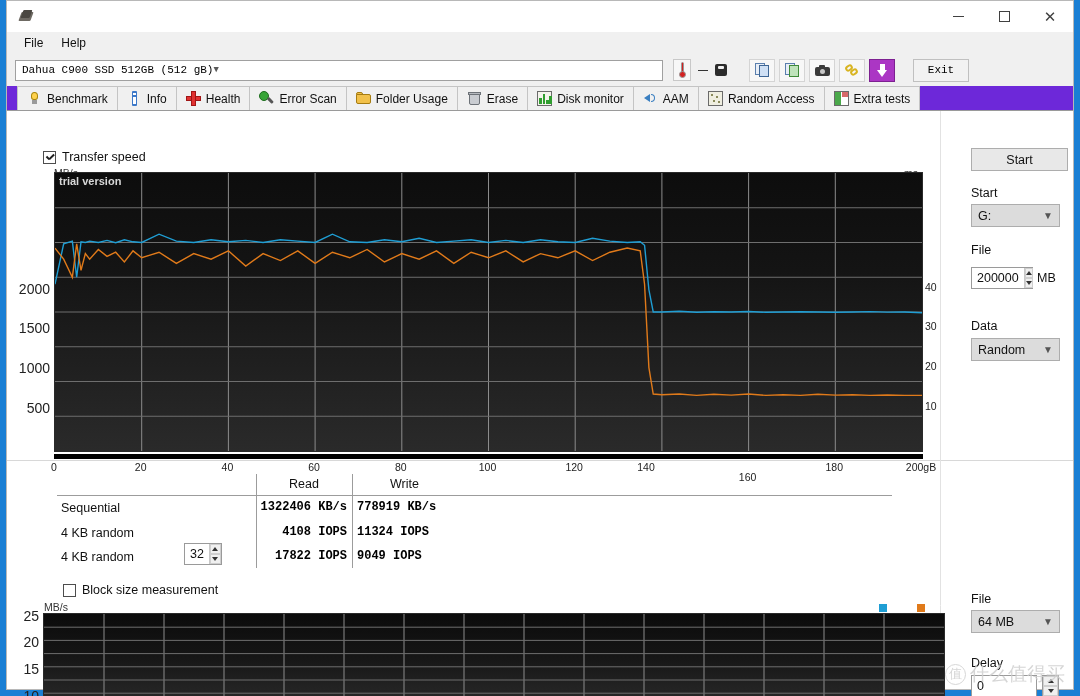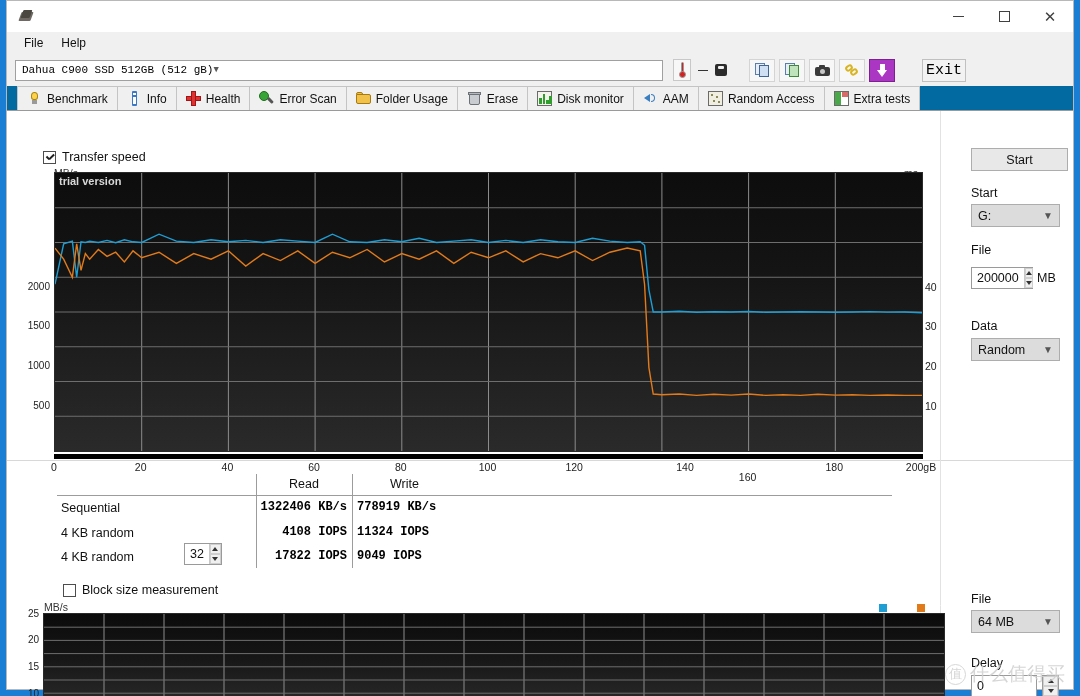--- a/index.html
+++ b/index.html
@@ -73,23 +73,23 @@
   .dash { width:10px; height:1px; background:#333; }
   .tiny-icon { width:12px; height:12px; background:#2b2b2b; border-radius:2px; position:relative;}
   .tiny-icon:after{content:'';position:absolute;left:3px;top:2px;width:6px;height:3px;background:#f0f0f0;border-radius:1px;}
   .tool-btns { display:flex; gap:4px; margin-left:22px; }
   .tool-btn {
     width:26px; height:23px; border:1px solid #d4d4d4; background:#f7f7f7;
     display:flex; align-items:center; justify-content:center;
   }
   .tool-btn.accent { background:#ab36c4; border:1px solid #7d2091; }
   .exit-btn {
-    margin-left:27px; width:44px; height:23px; background:#f2f2f2;
+    margin-left:18px; width:56px; height:23px; background:#f2f2f2;
     border:1px solid #c0c0c0; display:flex; align-items:center; justify-content:center;
-    font-family:"Liberation Mono", monospace; font-size:15px; color:#000;
+    font-family:"Liberation Mono", monospace; font-size:11px; color:#000;
   }
 
   
   .ic-doc { position:relative; width:15px; height:14px; }
   .ic-doc .back { position:absolute; left:0; top:0; width:10px; height:12px; background:#e8eef7; border:1px solid #5a7fae; }
   .ic-doc .front { position:absolute; left:4px; top:2px; width:10px; height:12px; background:#cfe0f5; border:1px solid #3f6695; }
   .ic-doc.green .front { background:#bfe3bb; border-color:#3f8a39; }
   .ic-cam { position:relative; width:15px; height:11px; }
   .ic-cam .body { position:absolute; left:0; top:2px; width:15px; height:9px; background:#3a3a3a; border-radius:2px; }
   .ic-cam .lens { position:absolute; left:5px; top:4px; width:5px; height:5px; border-radius:50%; background:#c8c8c8; }
@@ -97,21 +97,21 @@
   .ic-link { position:relative; width:15px; height:13px; }
   .ic-link span { position:absolute; width:8px; height:6px; border:2px solid #d8b421; border-radius:4px; }
   .ic-link span:nth-child(1) { left:0; top:1px; transform:rotate(-35deg);}
   .ic-link span:nth-child(2) { left:5px; top:5px; transform:rotate(-35deg);}
   .ic-down { position:relative; width:11px; height:13px; }
   .ic-down .sh { position:absolute; left:3px; top:0; width:5px; height:7px; background:#fff;}
   .ic-down .ar { position:absolute; left:0; top:6px; width:0; height:0; border-left:5.5px solid transparent; border-right:5.5px solid transparent; border-top:7px solid #fff;}
 
   
   .tabstrip {
-    height:25px; flex:0 0 auto; background:#0369a1;
+    height:25px; flex:0 0 auto; background:#6d28d9;
     display:flex; align-items:flex-end; padding-left:10px;
     border-bottom:1px solid #9a9a9a;
   }
   .tab {
     height:24px; display:flex; align-items:center; gap:5px;
     padding:0 9px; border:1px solid #c4c4c4; border-bottom:none;
     background:#f0f0f0; font-size:12px; color:#111; margin-right:-1px;
     position:relative;
   }
   .tab.active {
@@ -161,21 +161,21 @@
   .chkbox.checked .tick { display:block; }
   .chkbox .tick:before, .chkbox .tick:after { content:''; position:absolute; background:#1f1f1f; }
   .chkbox .tick:before { left:1px; top:4px; width:4px; height:1.6px; transform:rotate(45deg); }
   .chkbox .tick:after { left:3px; top:3px; width:7px; height:1.6px; transform:rotate(-45deg); }
   .chk-label { font-size:12.5px; color:#111; }
   .axis-unit { position:absolute; font-size:10.5px; color:#333; }
   .plot { position:absolute; border:1px solid #2a2a2a; overflow:hidden; }
   .plot.top { background:linear-gradient(to bottom, #0d0d0d 0%, #141414 35%, #2a2a2a 100%);font-weight:bold; }
   .plot.bottom { background:linear-gradient(to bottom, #0b0b0b 0%, #151515 30%, #3a3a3a 100%); }
   .trial-tag { position:absolute; left:4px; top:2px; color:#d8d8d8; font-size:11px; }
-  .ytick { position:absolute; right:0; font-size:10px; color:#222; text-align:right; }
+  .ytick { position:absolute; right:0; font-size:14px; color:#222; text-align:right; }
   .ytickR { position:absolute; left:0; font-size:10.5px; color:#222; }
   .xtick { position:absolute; font-size:10.5px; color:#222; text-align:center; }
   .axisline-h { position:absolute; background:#000; }
   .legend-top { position:absolute; display:flex; gap:7px; align-items:center; font-size:10.5px; color:#fff;}
   .legend-top .sw { width:8px; height:8px; display:inline-block; margin-right:2px; vertical-align:-1px;}
   .res-hline { position:absolute; height:1px; background:#9c9c9c; }
   .res-vline { position:absolute; width:1px; background:#9c9c9c; }
   .res-label { position:absolute; font-size:12.5px; color:#111; }
   .res-val { position:absolute; font-family:"Liberation Mono", monospace; font-size:12px; font-weight:bold; color:#000; text-align:right; }
   .res-head { position:absolute; font-size:12.5px; color:#111; text-align:center; }
@@ -431,21 +431,21 @@
 
     <div class="axisline-h" style="left:47px; top:343px; width:869px; height:5px;"></div>
     <div id="top-xticks">
         <div class="xtick" style="left: 22px; top: 350px; width: 50px;">0</div>
         <div class="xtick" style="left: 108.7px; top: 350px; width: 50px;">20</div>
         <div class="xtick" style="left: 195.4px; top: 350px; width: 50px;">40</div>
         <div class="xtick" style="left: 282.1px; top: 350px; width: 50px;">60</div>
         <div class="xtick" style="left: 368.8px; top: 350px; width: 50px;">80</div>
         <div class="xtick" style="left: 455.5px; top: 350px; width: 50px;">100</div>
         <div class="xtick" style="left: 542.2px; top: 350px; width: 50px;">120</div>
-        <div class="xtick" style="left: 653px; top: 350px; width: 50px;">140</div>
+        <div class="xtick" style="left: 614px; top: 350px; width: 50px;">140</div>
         <div class="xtick" style="left: 715.6px; top: 360px; width: 50px;">160</div>
         <div class="xtick" style="left: 802.3px; top: 350px; width: 50px;">180</div>
         <div class="xtick" style="left: 889px; top: 350px; width: 50px;">200gB</div>
       </div>
 
     <div class="res-hline" style="left:50px; top:384px; width:835px;"></div>
     <div class="res-vline" style="left:249px; top:363px; height:94px;"></div>
     <div class="res-vline" style="left:345px; top:363px; height:94px;"></div>
 
     <div class="res-head" style="left:249px; top:366px; width:96px;">Read</div>

